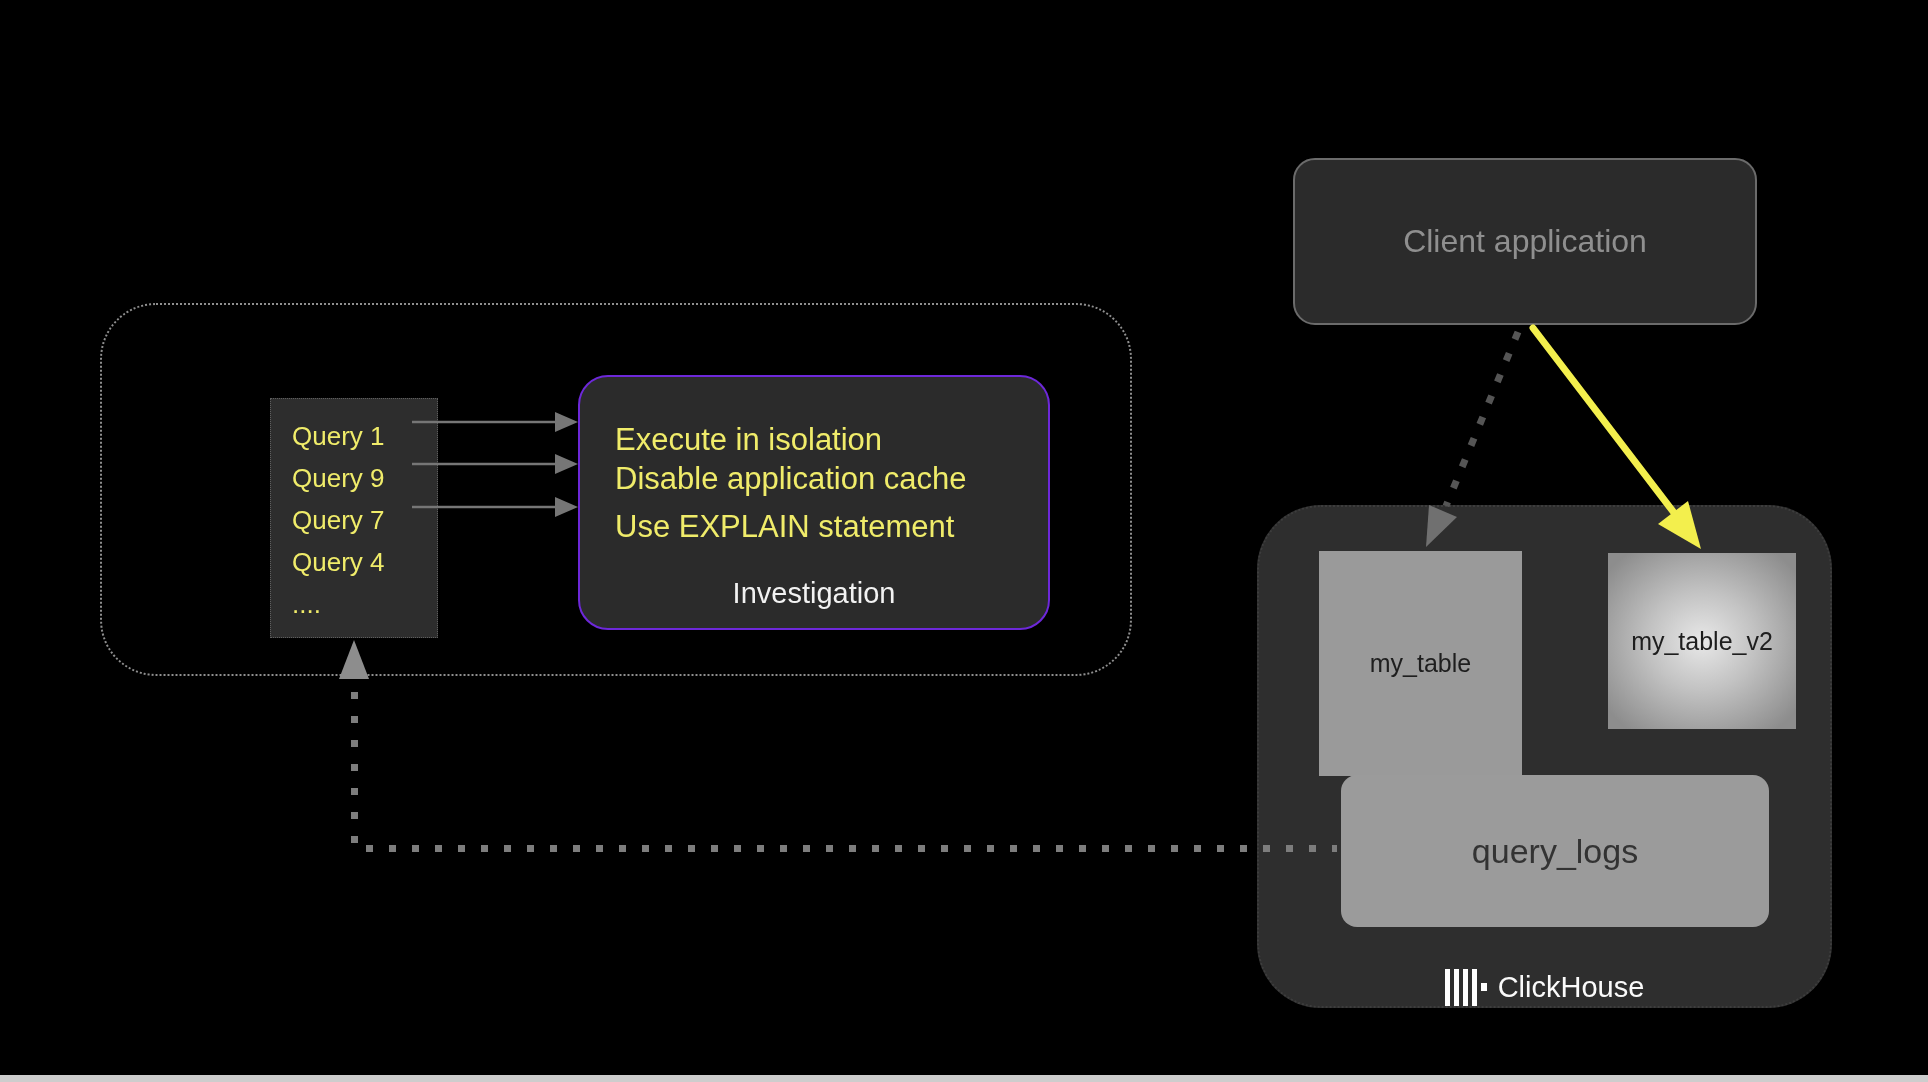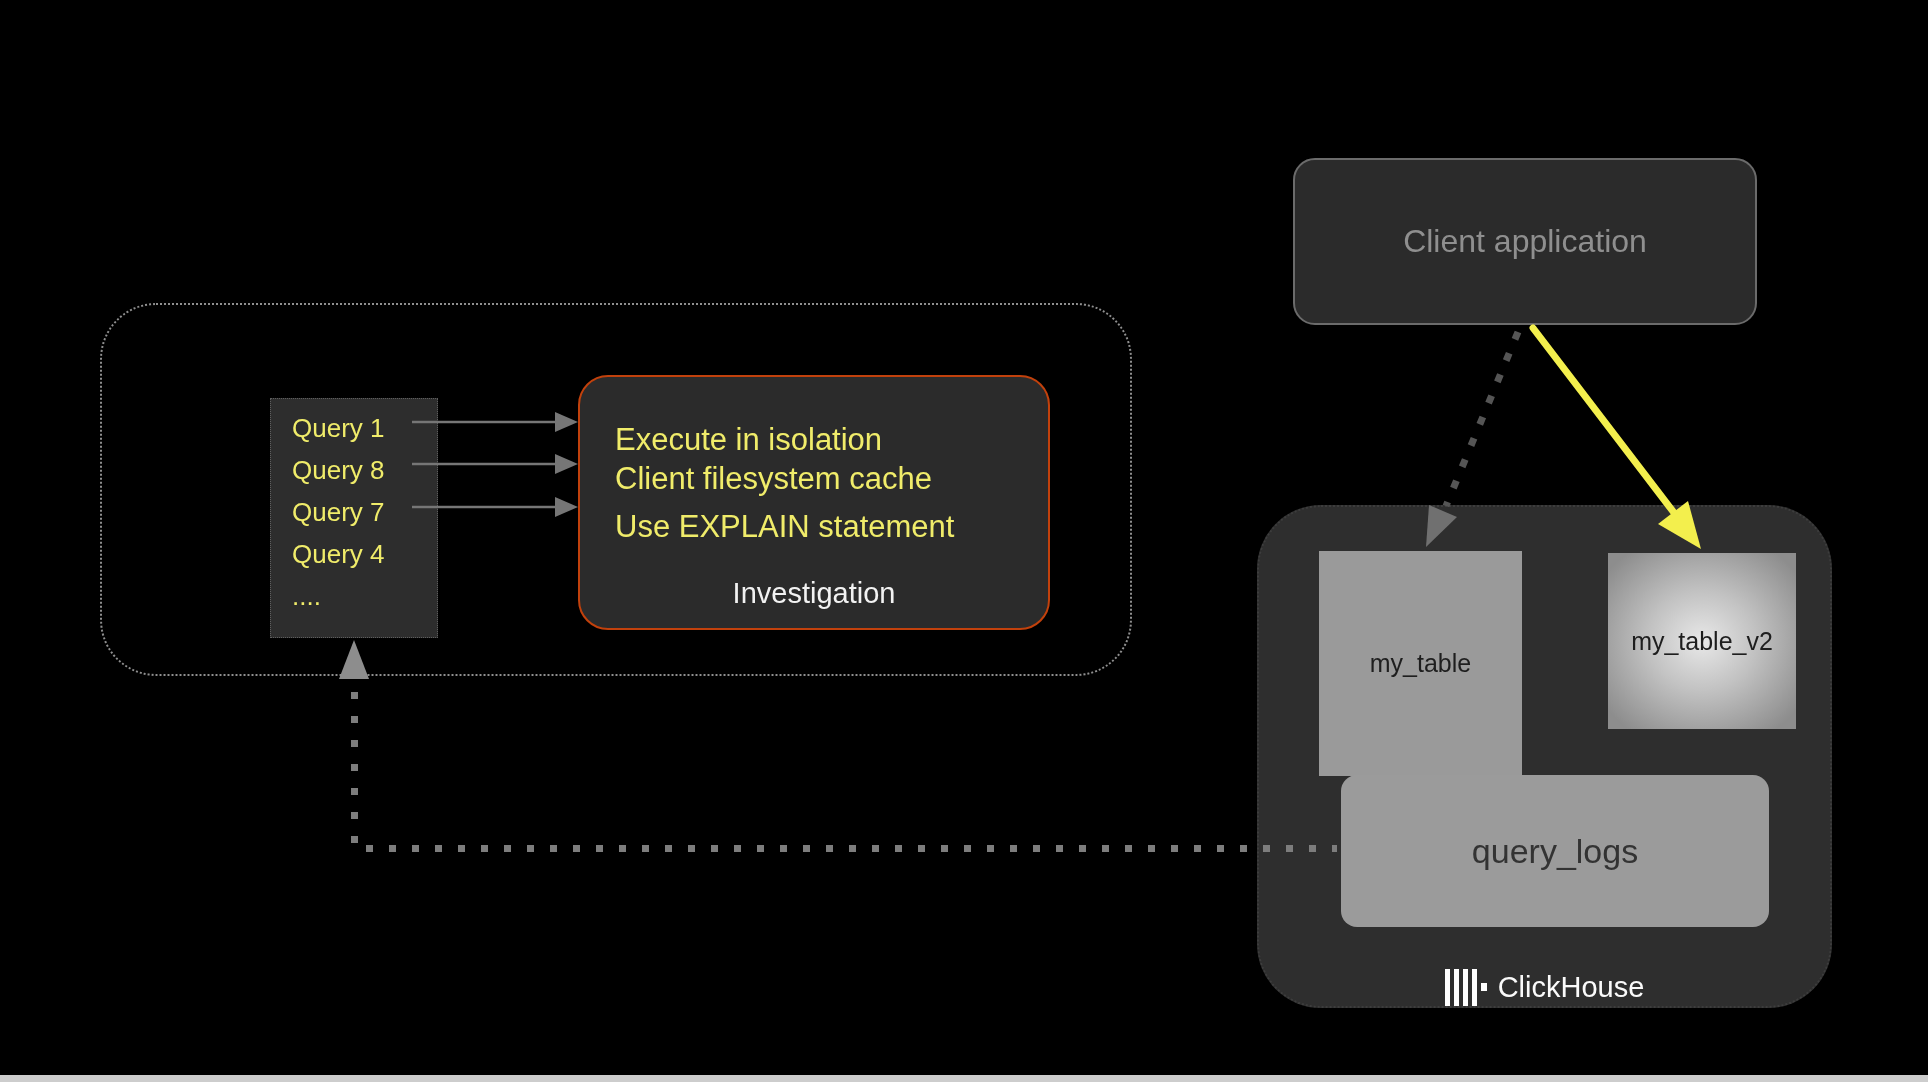--- a/index.html
+++ b/index.html
@@ -13,31 +13,31 @@
   
   .dotted-group{
     left:100px;top:303px;width:1028px;height:369px;
     border:2px dotted #8f8f8f;border-radius:56px;
   }
 
   
   .query-box{
     left:270px;top:398px;width:168px;height:240px;
     background:#2d2d2d;border:1px dotted #5e5e5e;
-    box-sizing:border-box;padding-top:8px;
+    box-sizing:border-box;padding-top:16px;
   }
   .query-item{
     height:42px;line-height:42px;padding-left:21px;
     font-size:26px;color:#f0ec6a;white-space:nowrap;
   }
 
   
   .inv-box{
     left:578px;top:375px;width:472px;height:255px;
-    background:#2b2b2b;border:2px solid #c2410c;border-radius:30px;
+    background:#2b2b2b;border:2px solid #6d28d9;border-radius:30px;
     box-sizing:border-box;
   }
   .inv-tip{
     position:absolute;left:35px;height:39px;line-height:39px;
     font-size:31px;color:#f0ec6a;white-space:nowrap;
   }
   .inv-title{
     position:absolute;left:0;top:200px;width:100%;text-align:center;
     font-size:29px;color:#f2f2f2;
   }
@@ -86,29 +86,29 @@
   
   .bottom-strip{left:0;bottom:0;width:100%;height:7px;background:#cdcdcd;}
 </style>
 </head>
 <body>
 
 <div class="abs dotted-group"></div>
 
 <div class="abs query-box">
   <div class="query-item">Query 1</div>
-  <div class="query-item">Query 8</div>
+  <div class="query-item">Query 9</div>
   <div class="query-item">Query 7</div>
   <div class="query-item">Query 4</div>
   <div class="query-item">....</div>
 </div>
 
 <div class="abs inv-box">
   <div class="inv-tip" style="top:43px">Execute in isolation</div>
-  <div class="inv-tip" style="top:82px">Client filesystem cache</div>
+  <div class="inv-tip" style="top:82px">Disable application cache</div>
   <div class="inv-tip" style="top:130px">Use EXPLAIN statement</div>
   <div class="inv-title">Investigation</div>
 </div>
 
 <div class="abs client-box">
   <span>Client application</span>
 </div>
 
 <div class="abs ch-box">
   <div class="table-node my-table">

